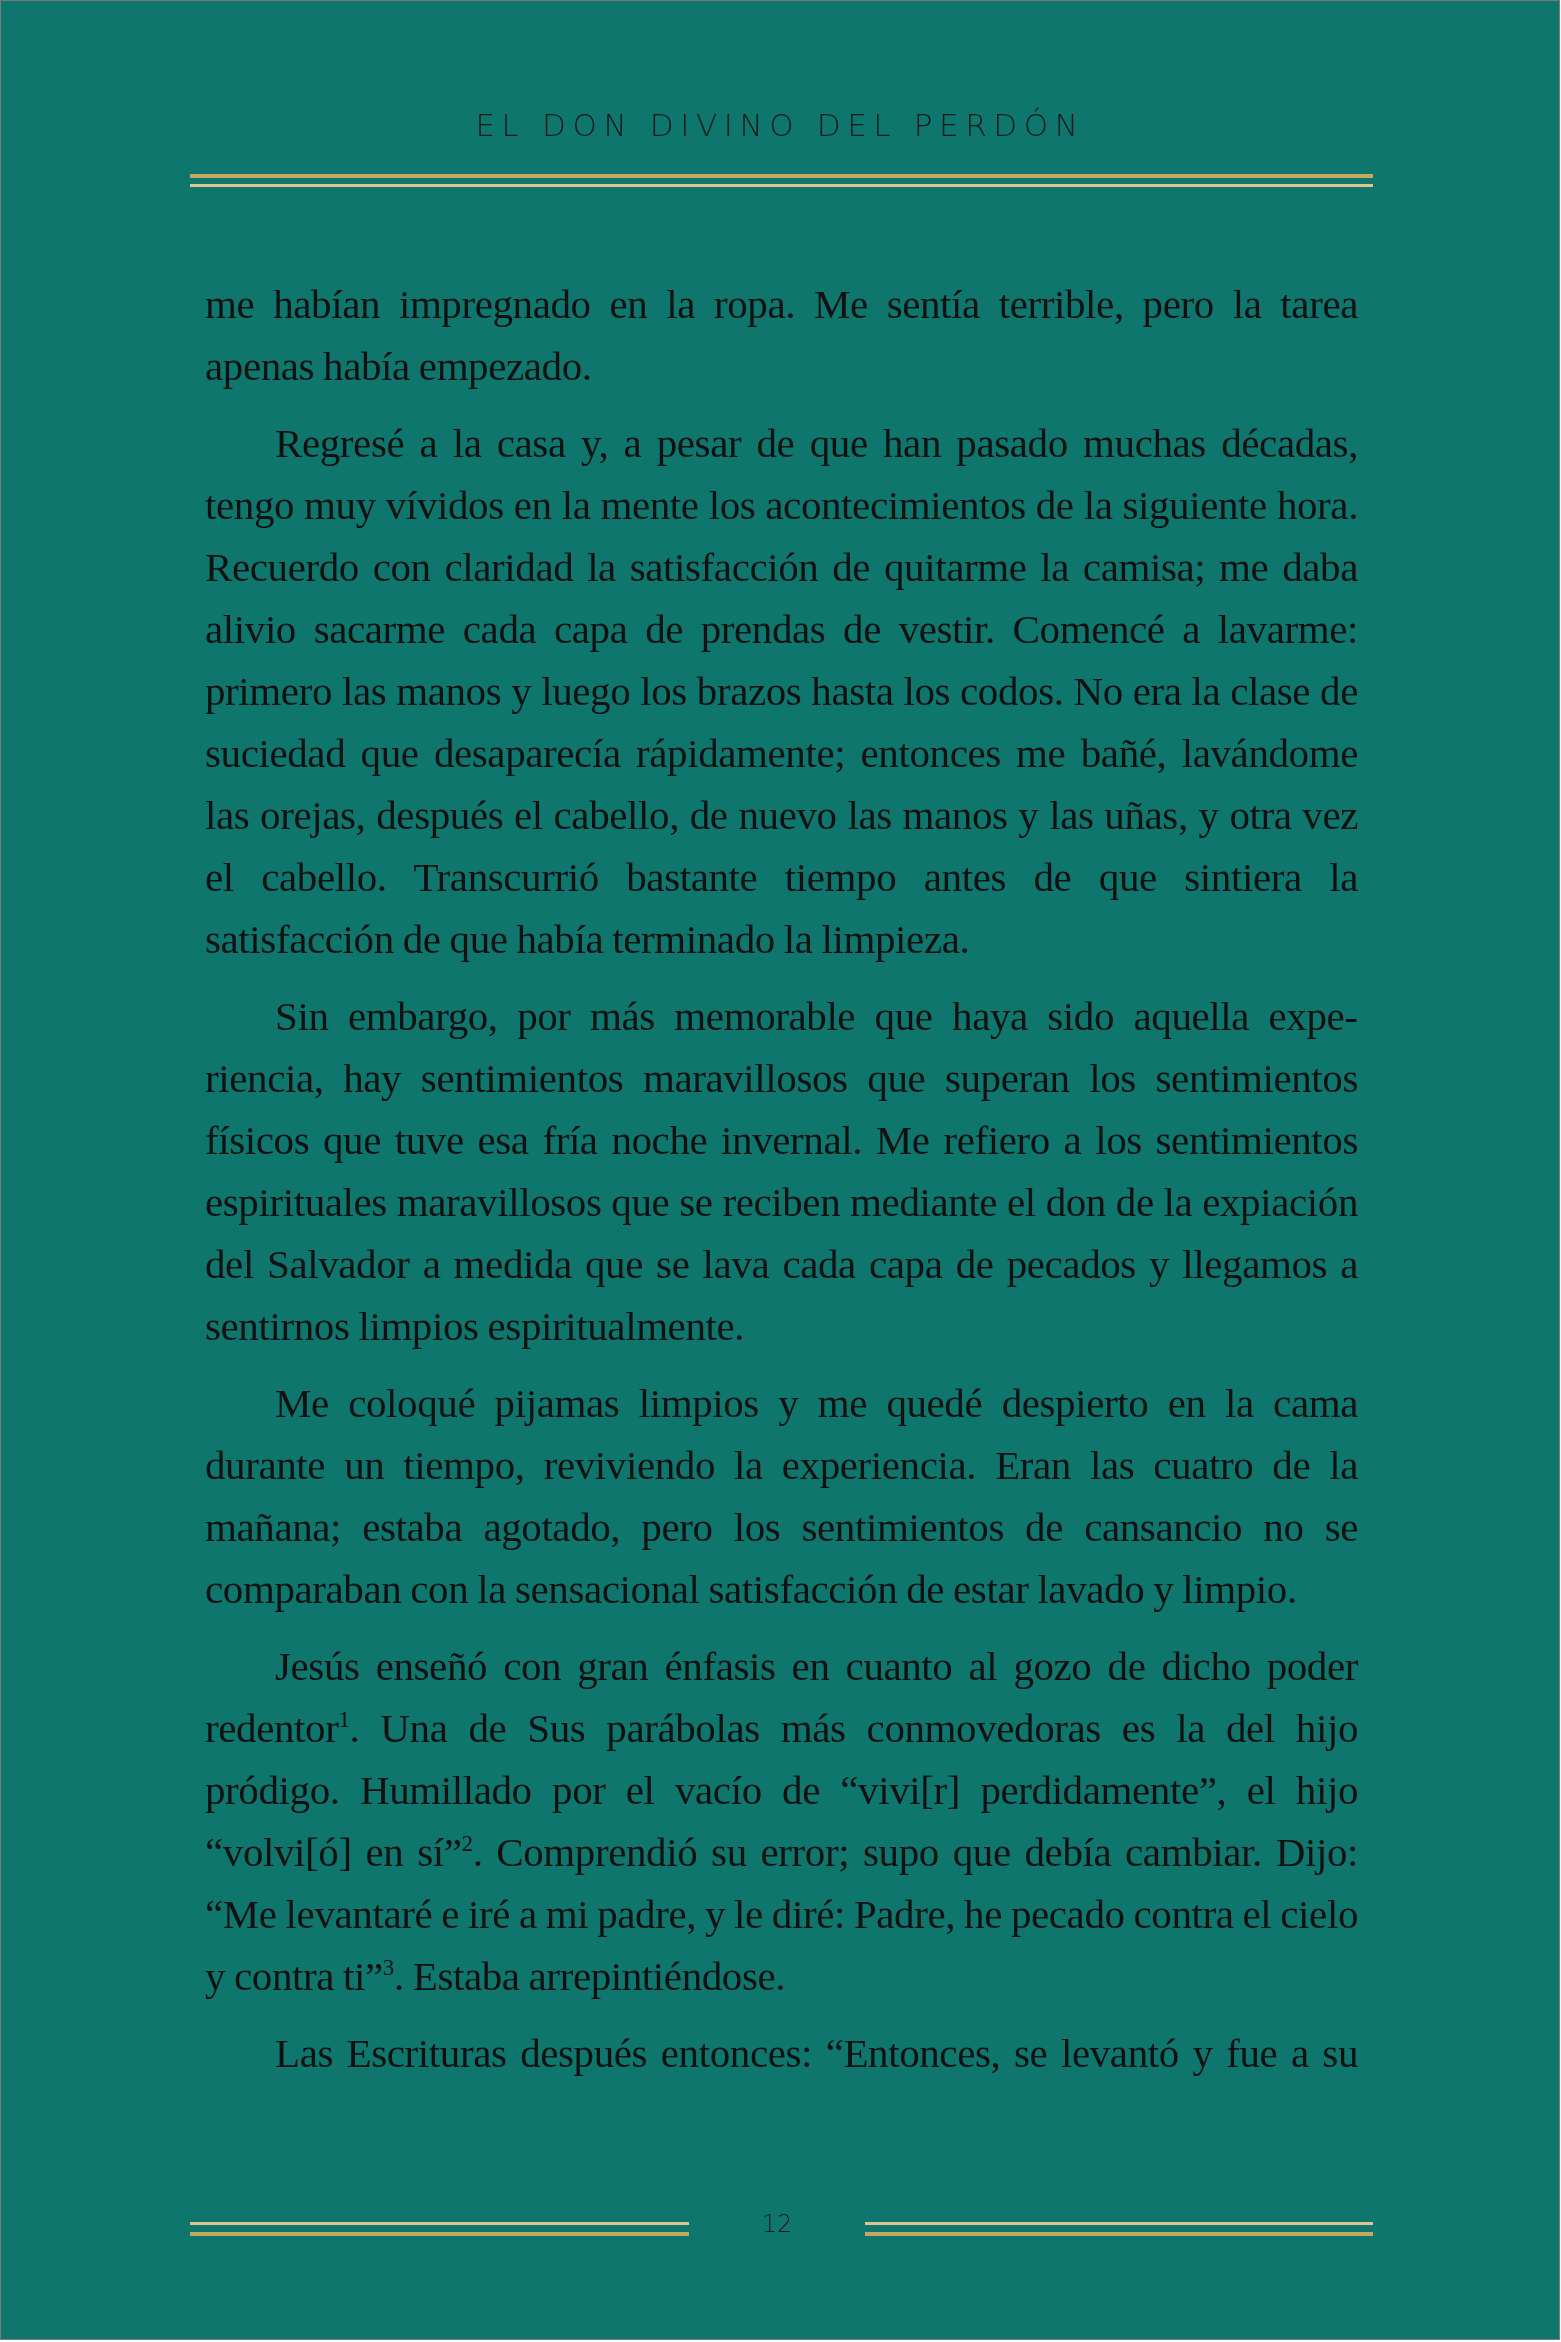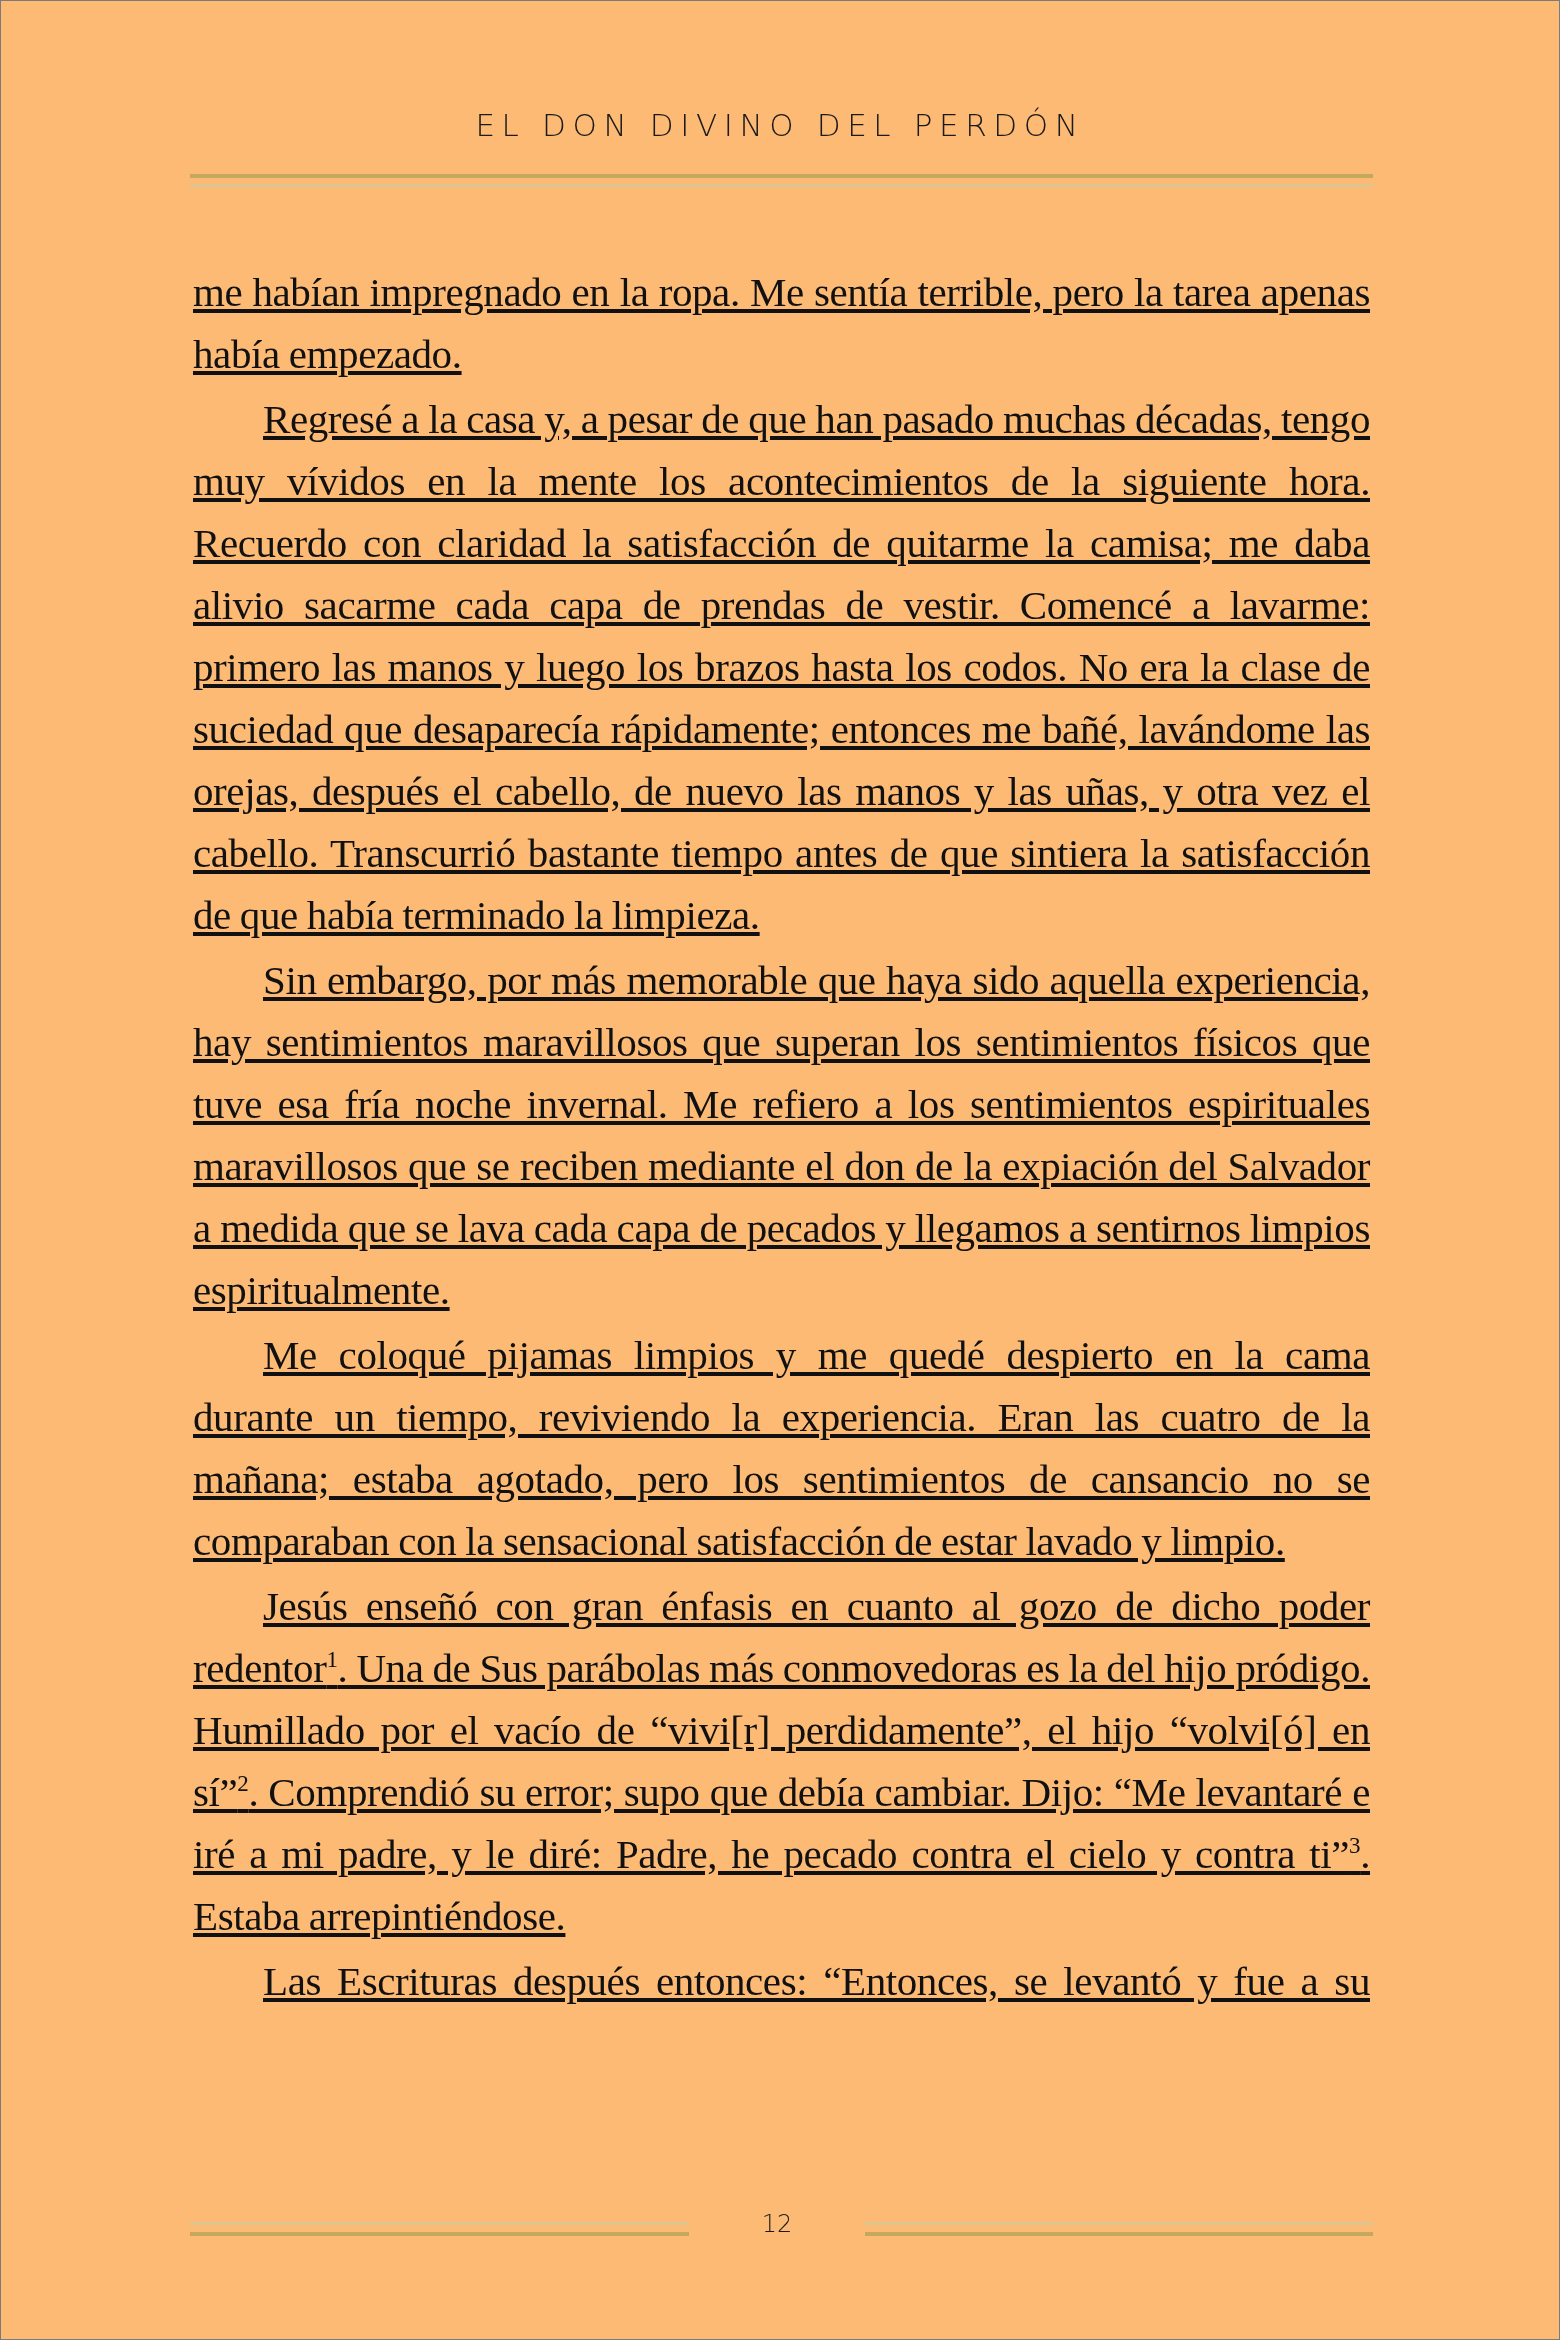--- a/index.html
+++ b/index.html
@@ -6,21 +6,21 @@
     body {
       width: 1561px; height: 2342px;
       background: #ffffff;
       position: relative;
       overflow: hidden;
     }
     .page {
       position: absolute; left: 0; top: 0;
       width: 1558px; height: 2338px;
       border: 1.9px solid #7a7a7a;
-      background: #fdba74;
+      background: #0f766e;
     }
     .running-head {
       position: absolute; left: 0; right: 0; top: 106px;
       text-align: center;
       font-family: "DejaVu Sans", sans-serif;
       font-weight: 300;
       font-size: 31px;
       letter-spacing: 6.6px;
       color: #1a1a1a;
     }
@@ -35,21 +35,21 @@
     .body-text {
       position: absolute; left: 189px; top: 257px; width: 1183px;
       font-family: "Liberation Serif", serif;
       font-size: 41px;
       line-height: 62px;
       color: #111111;
       text-align: justify;
       letter-spacing: -0.4px;
       word-spacing: -0.9px;
     }
-    .body-text p { margin: 3px; text-align-last: auto; text-decoration: underline; }
+    .body-text p { margin: 15px; text-align-last: auto; }
     .body-text p.indent { text-indent: 70px; }
     .body-text sup {
       font-size: 23px; line-height: 0; vertical-align: 15px;
     }
 
     .foot-rule-l1 { left: 189px; width: 499px; top: 2221px; }
     .foot-rule-l2 { left: 189px; width: 499px; top: 2231px; }
     .foot-rule-r1 { left: 864px; width: 508px; top: 2221px; }
     .foot-rule-r2 { left: 864px; width: 508px; top: 2231px; }
     .page-number {

